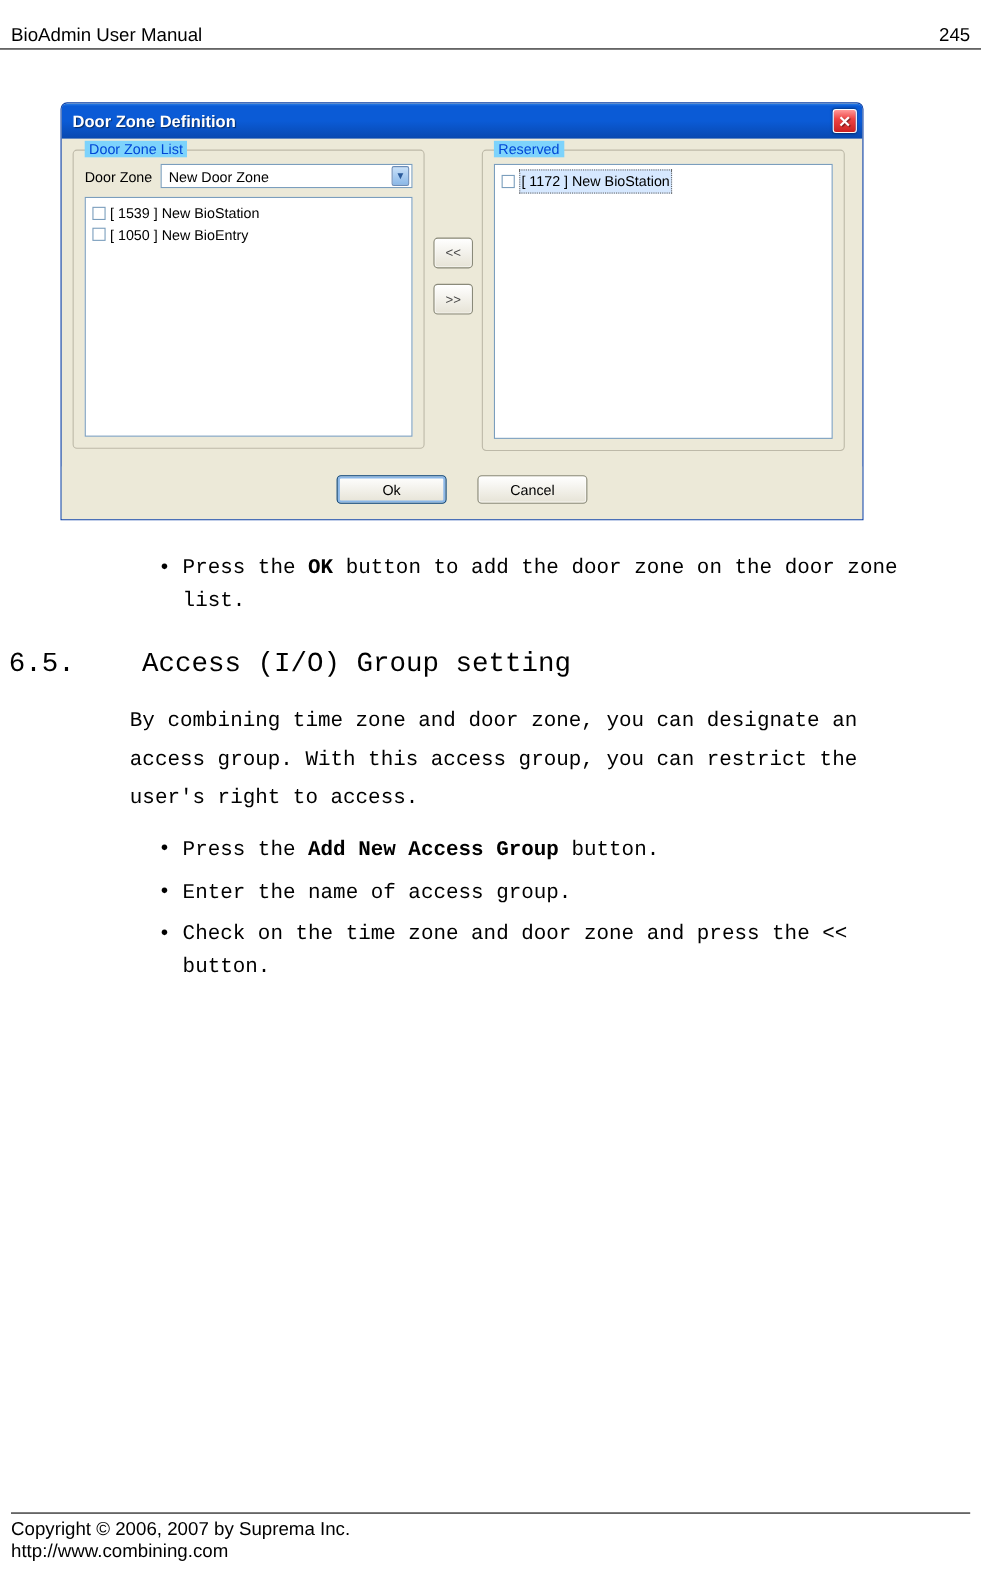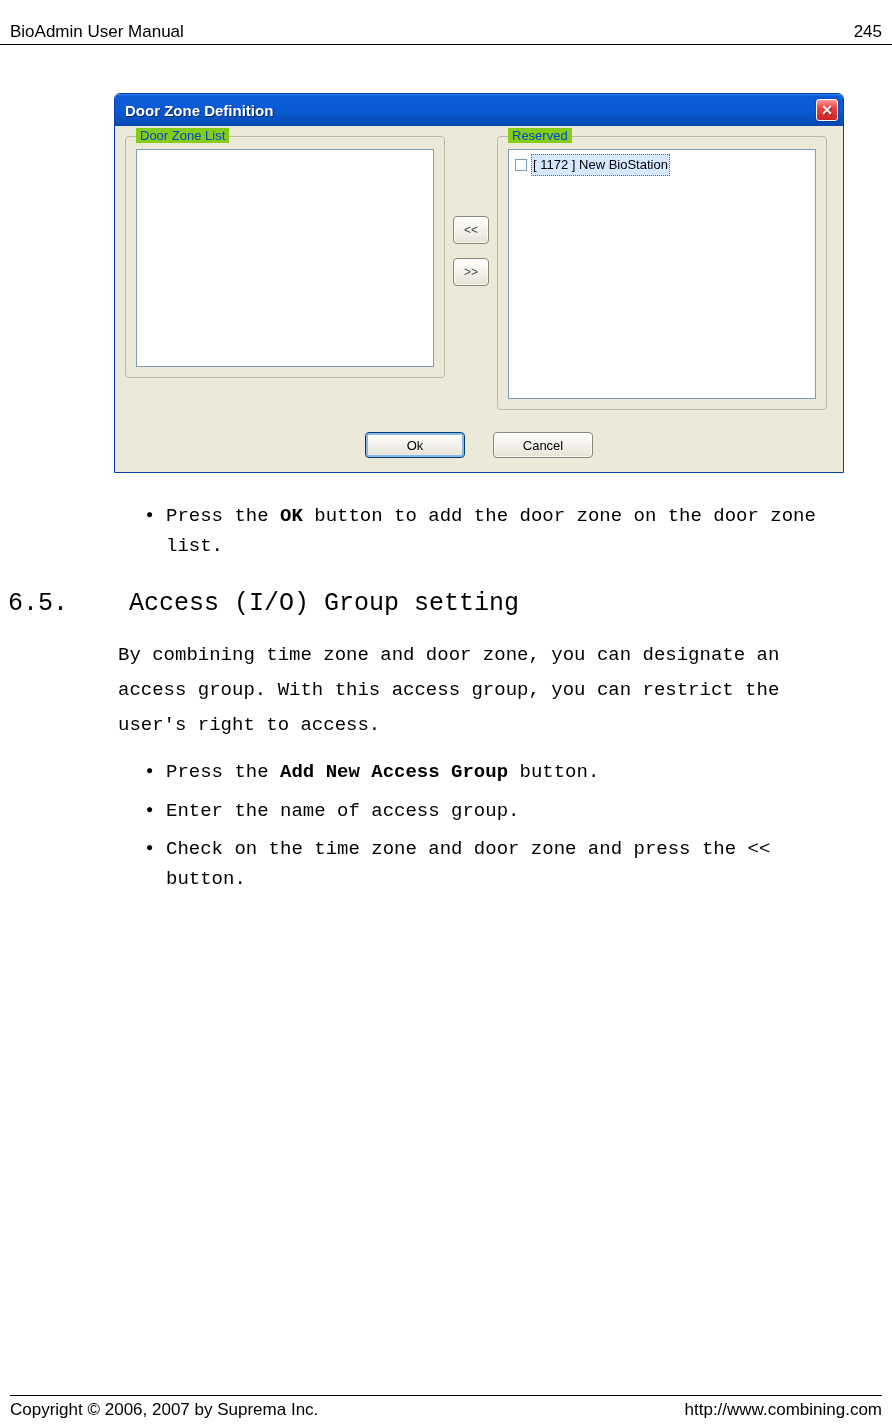--- a/index.html
+++ b/index.html
@@ -13,21 +13,21 @@
     }
     .page-header {
       display: flex;
       justify-content: space-between;
       padding: 6px 10px 2px 10px;
       border-bottom: 1px solid #000;
       font-size: 17px;
       margin-top: 16px;
     }
     .dialog-wrap {
-      margin: 48px 0 0 114px;
+      margin: 48px 0 0 55px;
       width: 730px;
     }
     .dialog {
       border: 1px solid #0a3fa8;
       border-radius: 6px 6px 0 0;
       background: #ece9d8;
       overflow: hidden;
     }
     .titlebar {
       height: 32px;
@@ -65,21 +65,21 @@
       border: 1px solid #bdb9a8;
       border-radius: 4px;
       padding: 12px 10px 10px 10px;
       position: relative;
       background: #ece9d8;
     }
     .fieldset-legend {
       position: absolute;
       top: -9px;
       left: 10px;
-      background: #84cc16;
+      background: #7dd3fc;
       color: #0046d5;
       font-size: 13px;
       padding: 0 4px;
     }
     .left-fieldset { width: 320px; }
     .right-fieldset { width: 330px; }
     .dropdown-row {
       display: flex;
       align-items: center;
       gap: 8px;
@@ -210,20 +210,21 @@
     .page-footer {
       position: absolute;
       bottom: 6px;
       left: 10px;
       right: 10px;
       border-top: 1px solid #000;
       padding-top: 4px;
       display: flex;
       justify-content: space-between;
       font-size: 17px;
+      flex-direction: column;
     }
     .bold { font-weight: bold; }
   </style>
 </head>
 <body>
 
 <div class="page-header">
   <span>BioAdmin User Manual</span>
   <span>245</span>
 </div>
@@ -232,21 +233,36 @@
   <div class="dialog">
     <div class="titlebar">
       <span>Door Zone Definition</span>
       <div class="close-btn">
         <span>✕</span>
       </div>
     </div>
     <div class="dialog-body">
       <div class="fieldset left-fieldset">
         <span class="fieldset-legend">Door Zone List</span>
+        <div class="dropdown-row">
+          <span class="dropdown-label">Door Zone</span>
+          <div class="dropdown">
+            <span>New Door Zone</span>
+            <span class="dropdown-arrow">▼</span>
+          </div>
+        </div>
         <div class="listbox">
+          <div class="list-item">
+            <span class="cb"></span>
+            <span class="litxt">[ 1539 ] New BioStation</span>
+          </div>
+          <div class="list-item">
+            <span class="cb"></span>
+            <span class="litxt">[ 1050 ] New BioEntry</span>
+          </div>
         </div>
       </div>
 
       <div class="transfer-col">
         <div class="tbtn">
           <span>&lt;&lt;</span>
         </div>
         <div class="tbtn">
           <span>&gt;&gt;</span>
         </div>

